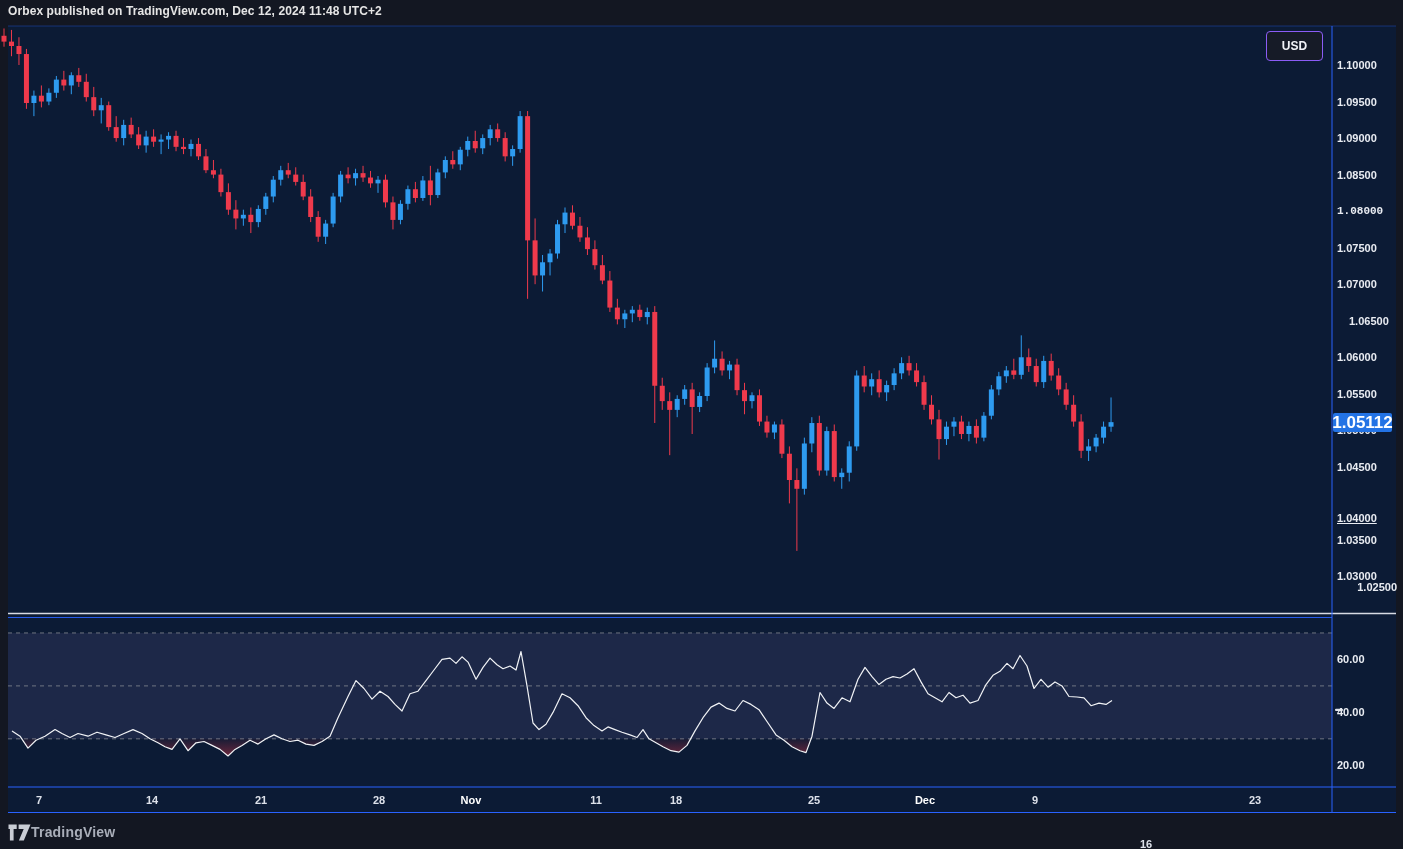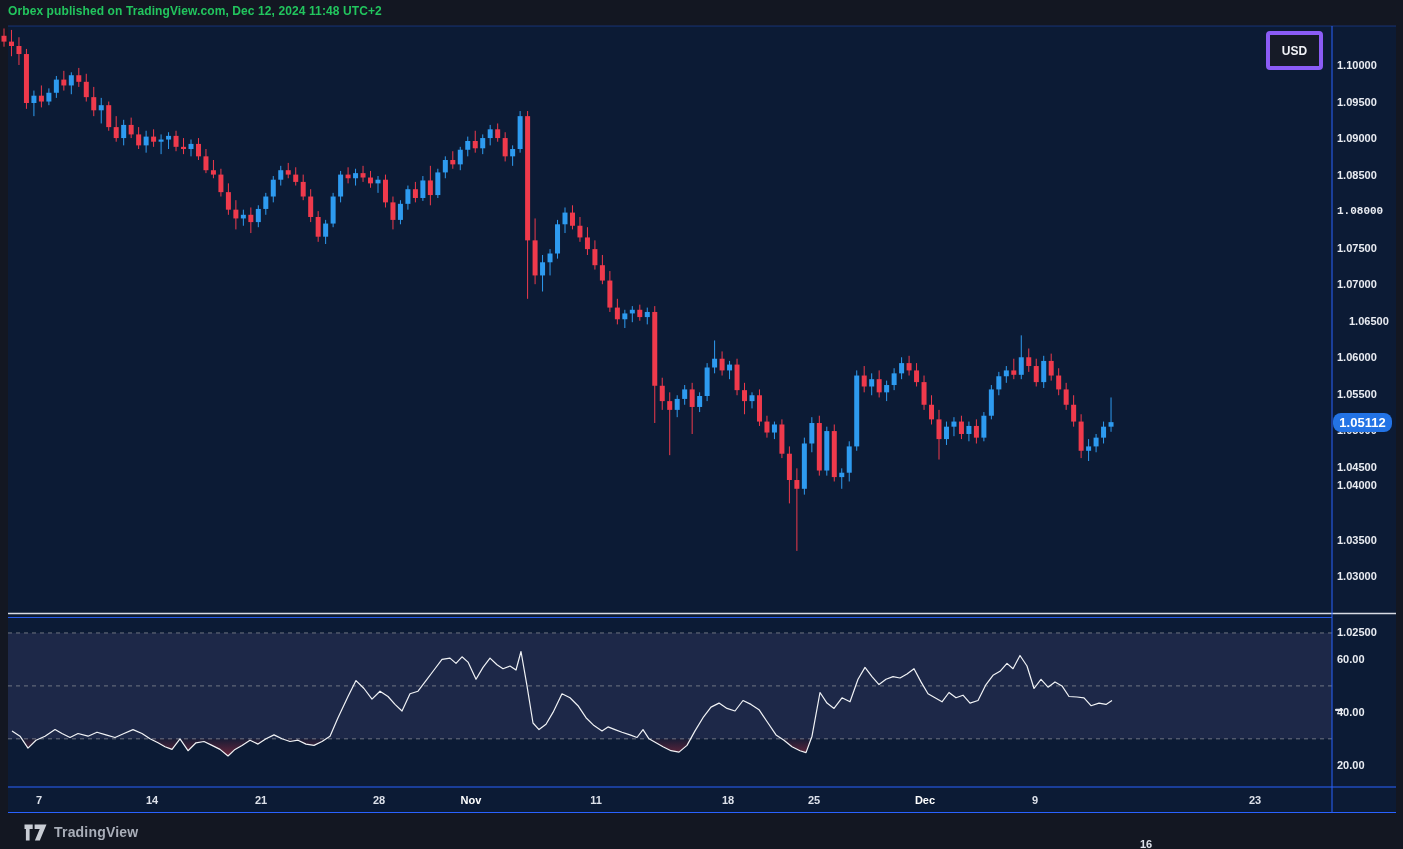--- a/index.html
+++ b/index.html
@@ -4,54 +4,54 @@
 <style>
   html,body{margin:0;padding:0;}
   body{
     width:1403px;height:849px;position:relative;overflow:hidden;
     background:#131722;
     font-family:"Liberation Sans","DejaVu Sans",sans-serif;
     -webkit-font-smoothing:antialiased;
   }
   #header{
     position:absolute;left:8px;top:4px;height:18px;
-    color:#22c55e;font-size:12px;font-weight:700;letter-spacing:.1px;
+    color:#e5e5e5;font-size:12px;font-weight:700;letter-spacing:.1px;
     white-space:nowrap;
   }
   #chart-bg{
     position:absolute;left:8px;top:26px;width:1388px;height:787px;
     background:#0c1b35;
   }
   #chart-svg{position:absolute;left:0;top:0;}
   .price-tick,.rsi-tick{
     position:absolute;left:1337px;width:60px;height:14px;line-height:14px;
     color:#e9ecf2;font-size:11px;font-weight:600;text-align:left;
   }
   .time-tick{
     position:absolute;top:792px;height:16px;line-height:16px;
     color:#dde1ea;font-size:11px;font-weight:600;transform:translateX(-50%);
     text-align:center;
   }
   .time-tick.month{color:#ffffff;font-weight:700;}
   #usd-box{
-    position:absolute;left:1266px;top:31px;width:57px;height:39px;
-    background:#161b27;border:4px solid #8b5cf6;border-radius:4px;
+    position:absolute;left:1266px;top:31px;width:57px;height:30px;
+    background:#161b27;border:1px solid #8b5cf6;border-radius:4px;
     color:#f0f2f6;font-size:12px;font-weight:700;
     display:flex;align-items:center;justify-content:center;
     box-sizing:border-box;cursor:pointer;
   }
   #last-price-label{
     position:absolute;left:1333px;top:413px;width:59px;height:19px;
-    background:#2373e5;border-radius:8px;color:#ffffff;
-    font-size:13px;font-weight:700;display:flex;align-items:center;justify-content:center;
+    background:#2373e5;border-radius:2px;color:#ffffff;
+    font-size:17px;font-weight:700;display:flex;align-items:center;justify-content:center;
     z-index:5;
   }
   #footer{
-    position:absolute;left:24px;top:820px;height:24px;
-    display:flex;align-items:center;gap:7px;
+    position:absolute;left:8px;top:820px;height:24px;
+    display:flex;align-items:center;
   }
   #footer-brand{color:#a9aeb9;font-size:14px;font-weight:700;letter-spacing:.2px;}
 </style>
 </head>
 <body style="background: rgb(19, 23, 34);">
 
 <div id="header">Orbex published on TradingView.com, Dec 12, 2024 11:48 UTC+2</div>
 
 <div id="chart-bg" style="background: rgb(12, 27, 53);"></div>
 
@@ -386,38 +386,38 @@
     <div class="price-tick" style="top: 131.067px;">1.09000</div>
     <div class="price-tick" style="top: 167.601px;">1.08500</div>
     <div class="price-tick" style="top: 204.134px; font-family: Liberation Mono, monospace;">1.08000</div>
     <div class="price-tick" style="top: 240.667px;">1.07500</div>
     <div class="price-tick" style="top: 277.201px;">1.07000</div>
     <div class="price-tick" style="top: 313.735px; margin-left: 12px;">1.06500</div>
     <div class="price-tick" style="top: 350.268px;">1.06000</div>
     <div class="price-tick" style="top: 386.801px;">1.05500</div>
     <div class="price-tick" style="top: 423.335px;">1.05000</div>
     <div class="price-tick" style="top: 459.868px;">1.04500</div>
-    <div class="price-tick" style="top: 478px;">1.04000</div>
+    <div class="price-tick" style="top: 511px; text-decoration: underline;">1.04000</div>
     <div class="price-tick" style="top: 532.936px;">1.03500</div>
     <div class="price-tick" style="top: 569.469px;">1.03000</div>
-    <div class="price-tick" style="top: 625px;">1.02500</div>
+    <div class="price-tick" style="top: 580px; text-align: right;">1.02500</div>
   </div>
 <div id="rsi-axis">
     <div class="rsi-tick" style="top: 652.432px;">60.00</div>
     <div class="rsi-tick" style="top: 705.366px;">40.00</div>
     <div class="rsi-tick" style="top: 758.3px;">20.00</div>
   </div>
 <div id="time-axis">
     <div class="time-tick" style="left: 39px;">7</div>
     <div class="time-tick" style="left: 152px;">14</div>
     <div class="time-tick" style="left: 261px;">21</div>
     <div class="time-tick" style="left: 379px;">28</div>
     <div class="time-tick month" style="left: 468px; padding-left: 6px;">Nov</div>
     <div class="time-tick" style="left: 596px;">11</div>
-    <div class="time-tick" style="left: 728px; text-align: right;">18</div>
+    <div class="time-tick" style="left: 676px; text-align: right;">18</div>
     <div class="time-tick" style="left: 814px;">25</div>
     <div class="time-tick month" style="left: 925px;">Dec</div>
     <div class="time-tick" style="left: 1035px;">9</div>
     <div class="time-tick" style="left: 1146px; margin-top: 44px;">16</div>
     <div class="time-tick" style="left: 1255px;">23</div>
   </div>
 
 <div id="usd-box">USD</div>
 
 <div id="last-price-label" style="background: rgb(35, 115, 229);">1.05112</div>

